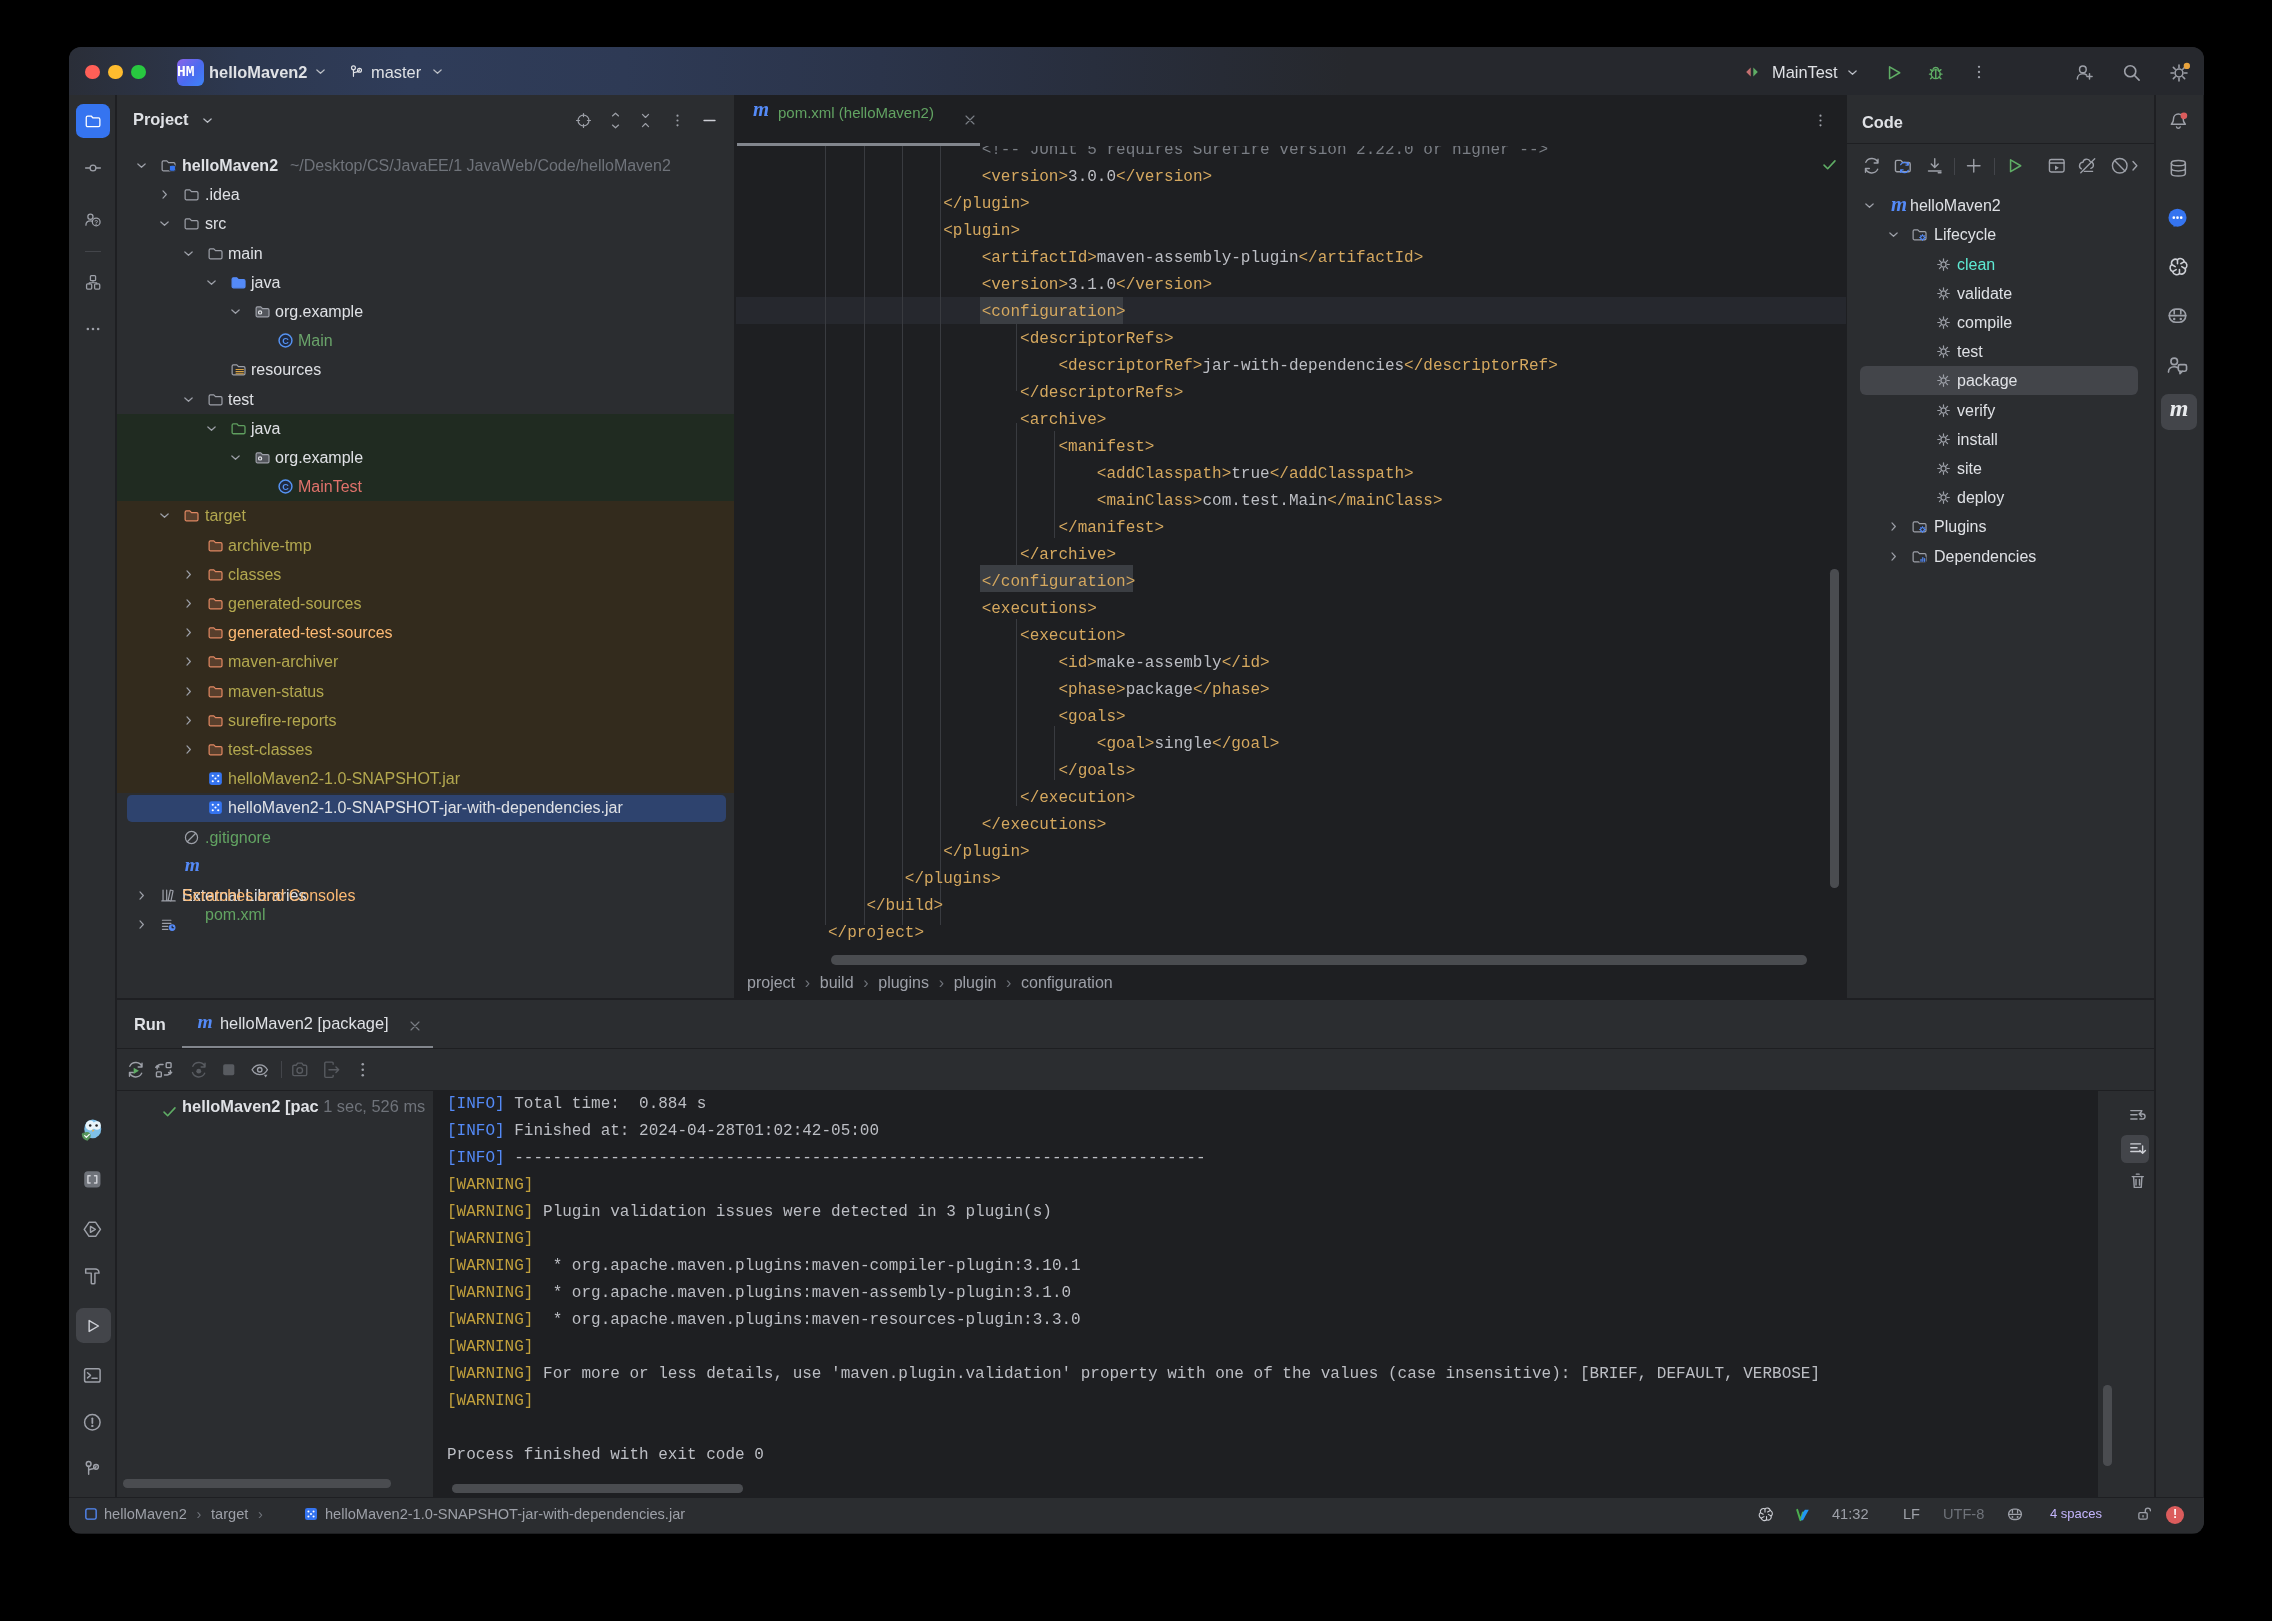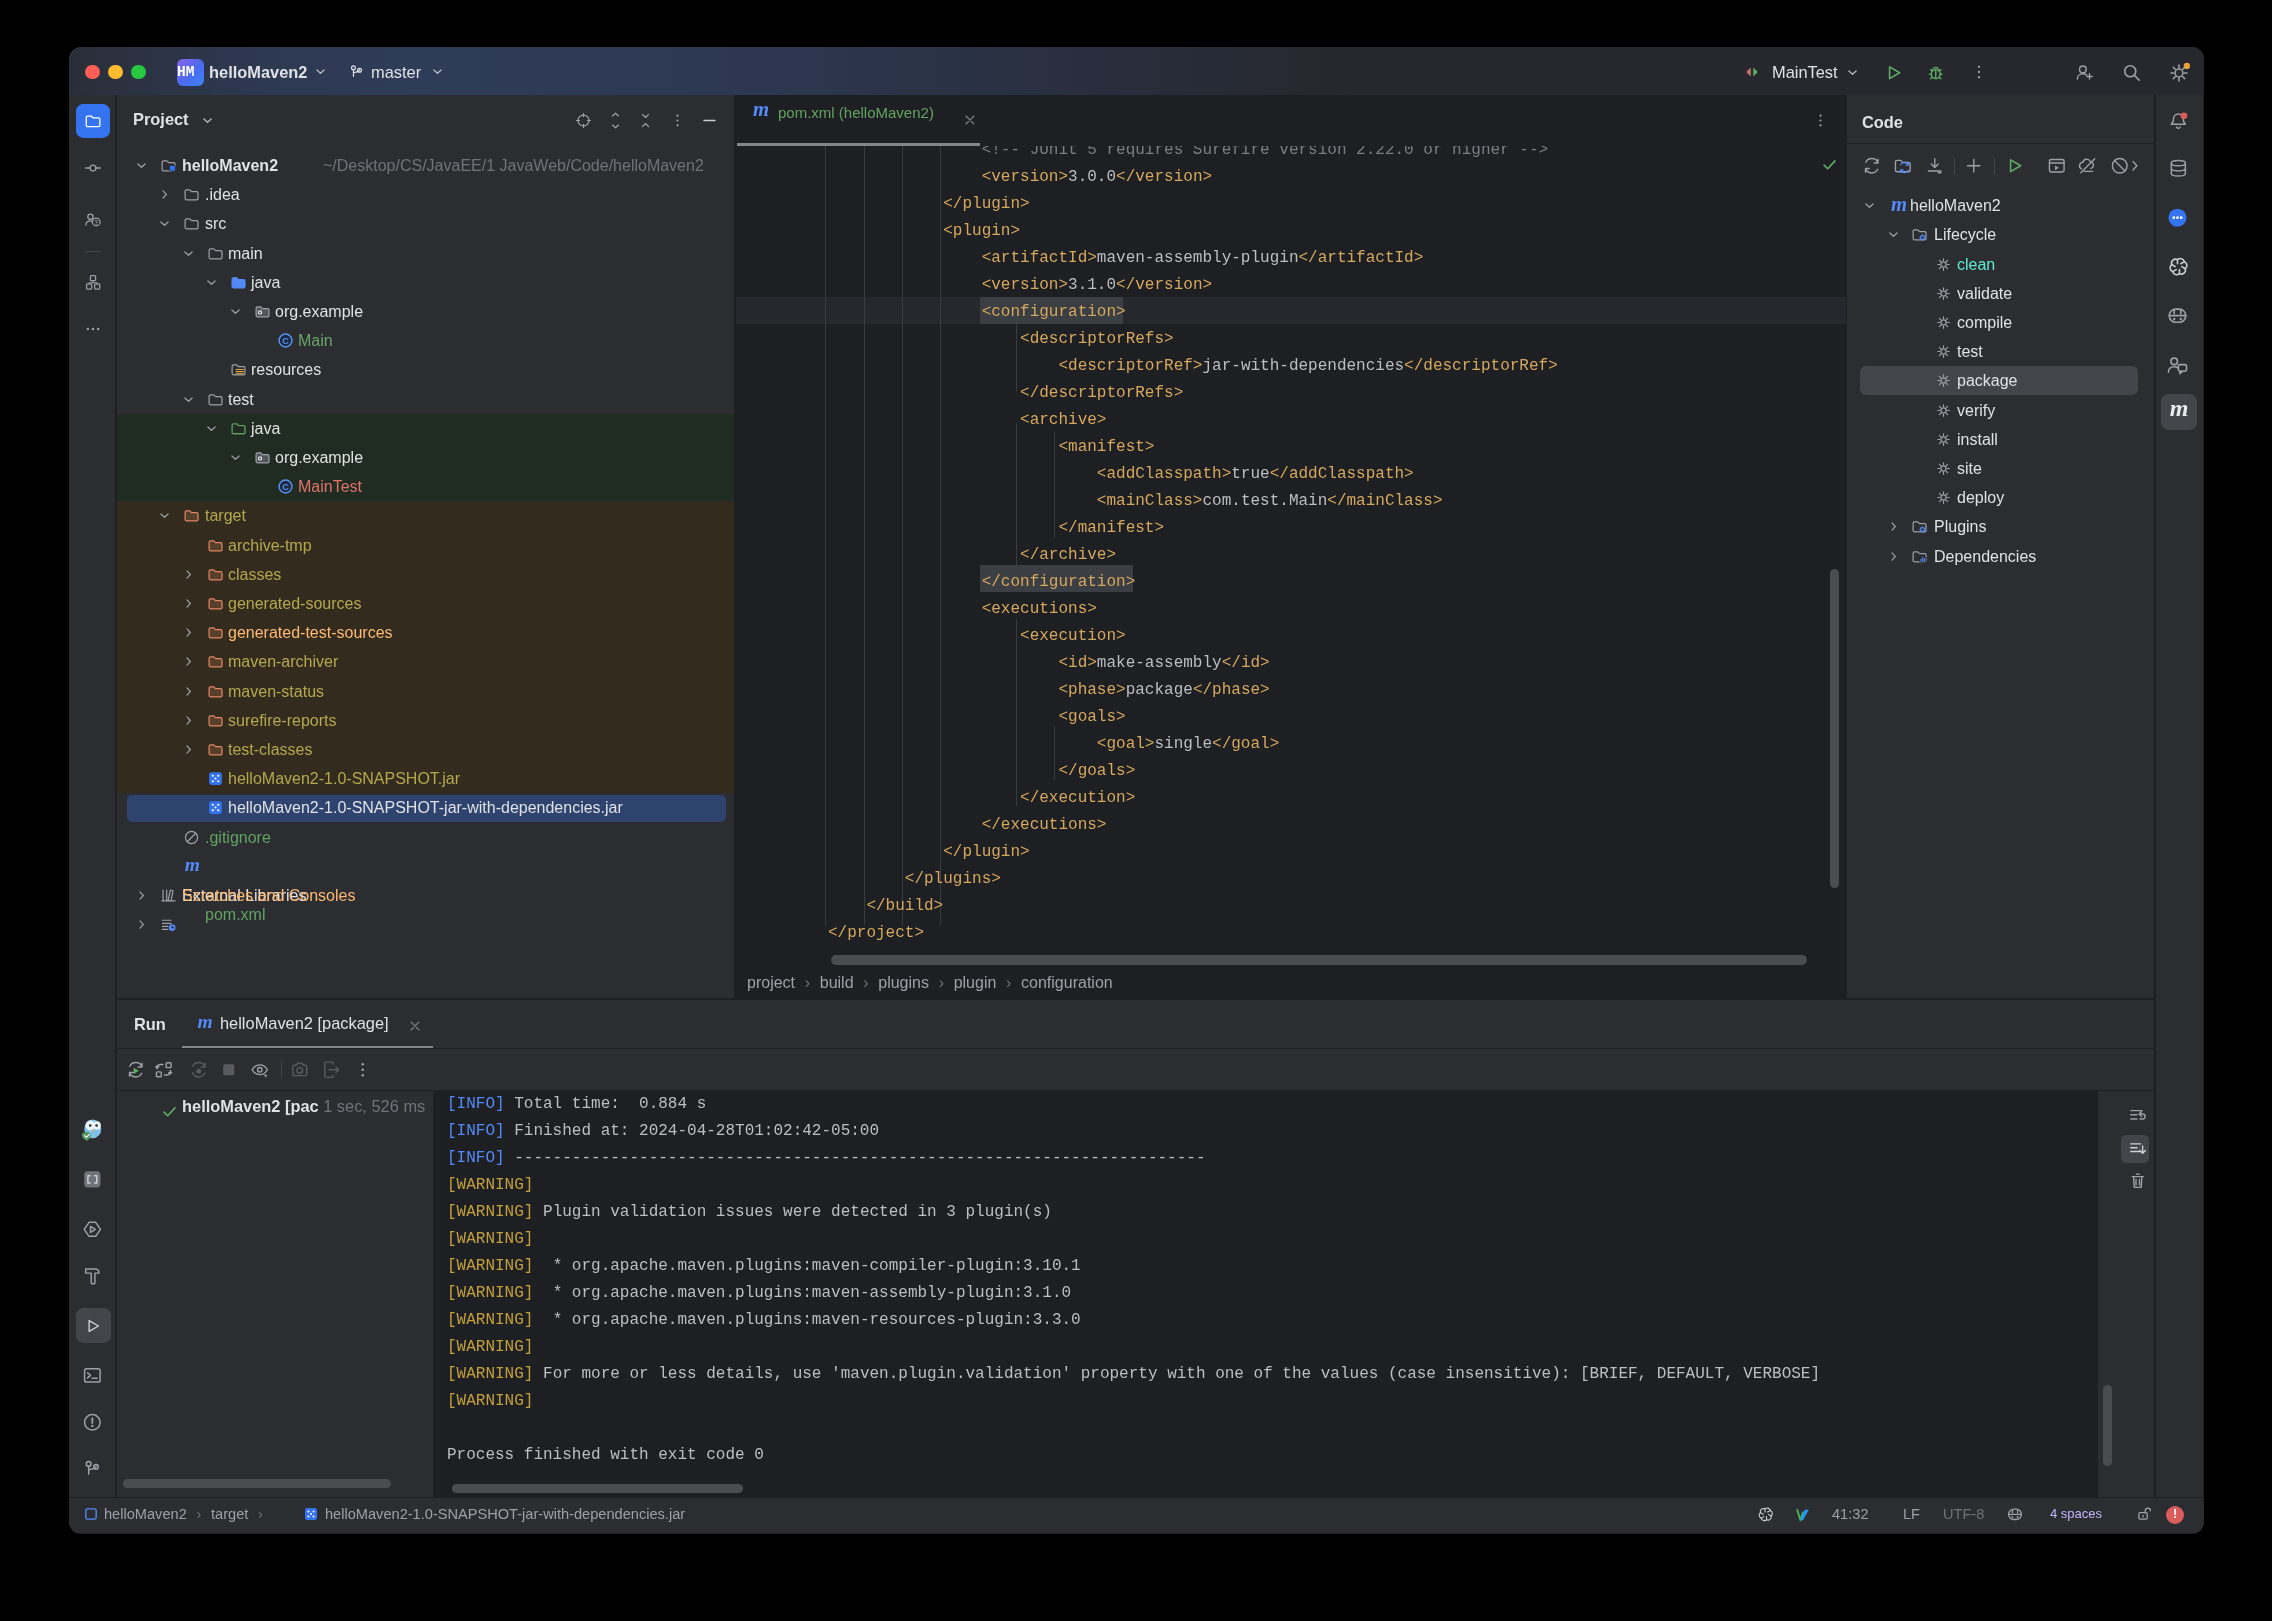--- a/index.html
+++ b/index.html
@@ -162,21 +162,21 @@
 <div class="abs" style="left:48px;top:454px;width:617px;height:292px;background:#332B1D;"></div>
 <div class="abs" style="left:58px;top:748px;width:599px;height:27px;border-radius:4.9px;background:#2E436E;"></div>
 <svg style="position:absolute;left:64px;top:110px" width="17" height="17" viewBox="0 0 28 28" fill="none" stroke-linecap="round" stroke-linejoin="round">
       <path d="M8 11.5 L14 17 L20 11.5" stroke="#9DA0A8" stroke-width="2"></path>
     </svg>
     <svg style="position:absolute;left:91px;top:110px" width="17" height="17" viewBox="0 0 28 28" fill="none" stroke-linecap="round" stroke-linejoin="round">
       <path d="M3.5 8.5 c0-1.2 1-2.2 2.2-2.2 h5.5 l2.8 3 h8.5 c1.2 0 2.2 1 2.2 2.2 v9 c0 1.2-1 2.2-2.2 2.2 H5.7 c-1.2 0-2.2-1-2.2-2.2 z" stroke="#9DA0A8" stroke-width="2"></path>
       <rect x="15.5" y="13.5" width="10" height="10" rx="2.5" fill="#3574F0" stroke="#2B2D30" stroke-width="1.6"></rect>
     </svg>
     <div class="txt ui" style="left:113px;top:104px;font-weight:bold;color:#DFE1E5;">helloMaven2</div>
-    <div class="txt ui" style="left:221px;top:104px;color:#6F737A;margin-left:33px;">~/Desktop/CS/JavaEE/1 JavaWeb/Code/helloMaven2</div>
+    <div class="txt ui" style="left:221px;top:104px;color:#6F737A;">~/Desktop/CS/JavaEE/1 JavaWeb/Code/helloMaven2</div>
     <svg style="position:absolute;left:87px;top:139px" width="17" height="17" viewBox="0 0 28 28" fill="none" stroke-linecap="round" stroke-linejoin="round">
       <path d="M11.5 8 L17 14 L11.5 20" stroke="#9DA0A8" stroke-width="2"></path>
     </svg>
     <svg style="position:absolute;left:114px;top:139px" width="17" height="17" viewBox="0 0 28 28" fill="none" stroke-linecap="round" stroke-linejoin="round">
       <path d="M3.5 8.5 c0-1.2 1-2.2 2.2-2.2 h5.5 l2.8 3 h8.5 c1.2 0 2.2 1 2.2 2.2 v9 c0 1.2-1 2.2-2.2 2.2 H5.7 c-1.2 0-2.2-1-2.2-2.2 z" stroke="#9DA0A8" fill="none" stroke-width="2"></path>
     </svg>
     <div class="txt ui" style="left:136px;top:133px;font-weight:normal;color:#DFE1E5;">.idea</div>
     <svg style="position:absolute;left:87px;top:168px" width="17" height="17" viewBox="0 0 28 28" fill="none" stroke-linecap="round" stroke-linejoin="round">
       <path d="M8 11.5 L14 17 L20 11.5" stroke="#9DA0A8" stroke-width="2"></path>
     </svg>

